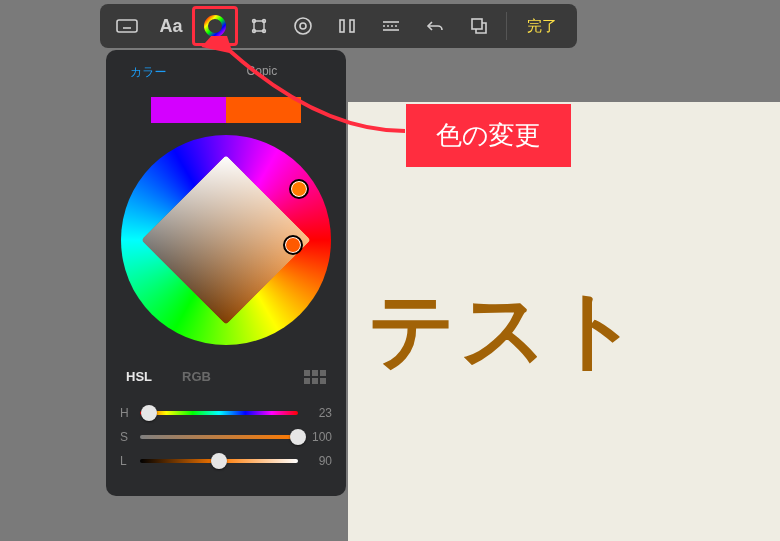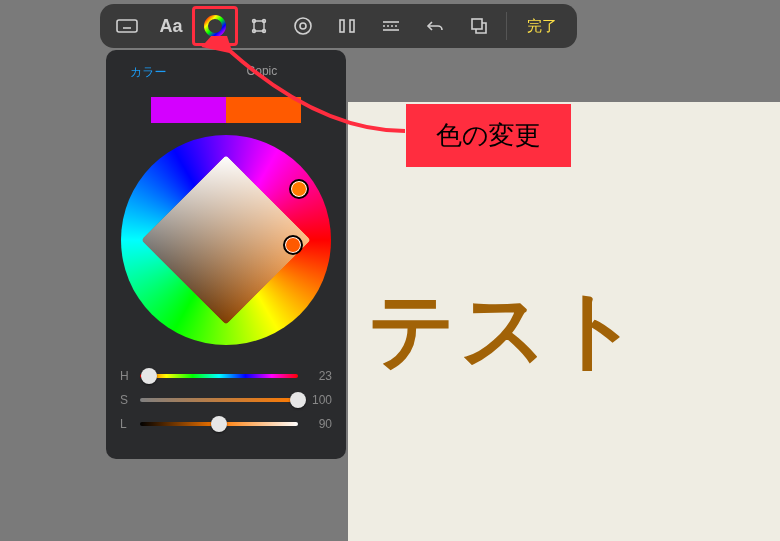--- a/index.html
+++ b/index.html
@@ -12,21 +12,21 @@
     overflow: hidden;
   }
 
   
   .toolbar {
     position: absolute;
     top: 4px;
     left: 100px;
     height: 44px;
     background: #3a3a3a;
-    border-radius: 14px;
+    border-radius: 8px;
     display: flex;
     align-items: center;
     padding: 0 6px;
     gap: 2px;
   }
   .tool-btn {
     width: 42px;
     height: 36px;
     display: flex;
     align-items: center;
@@ -182,21 +182,21 @@
     color: #a16207;
     letter-spacing: 4px;
   }
 
   
   .callout {
     position: absolute;
     top: 104px;
     left: 406px;
     background: #ff2d3f;
-    color: #000000;
+    color: #ffffff;
     font-size: 26px;
     padding: 14px 30px;
   }
   .arrow {
     position: absolute;
     top: 36px;
     left: 200px;
     pointer-events: none;
   }
 </style>
@@ -286,20 +286,32 @@
     <div class="swatch" id="swL" style="background: rgb(212, 0, 255);"></div>
     <div class="swatch" id="swR" style="background: rgb(255, 90, 0);"></div>
   </div>
   <div class="color-wheel">
     <div class="wheel-ring"></div>
     <div class="wheel-mask"></div>
     <div class="sv-diamond"></div>
     <div class="hue-handle"></div>
     <div class="sv-handle"></div>
   </div>
+  <div class="mode-tabs">
+    <div class="mode-tab active">HSL</div>
+    <div class="mode-tab">RGB</div>
+    <div class="grid-icon">
+        <span></span>
+        <span></span>
+        <span></span>
+        <span></span>
+        <span></span>
+        <span></span>
+      </div>
+  </div>
 
   <div class="slider-row">
     <span class="lab">H</span>
     <div class="slider-track h-track">
         <div class="slider-thumb" id="thH" style="left: 6%;"></div>
       </div>
     <span class="val">23</span>
   </div>
   <div class="slider-row">
     <span class="lab">S</span>

